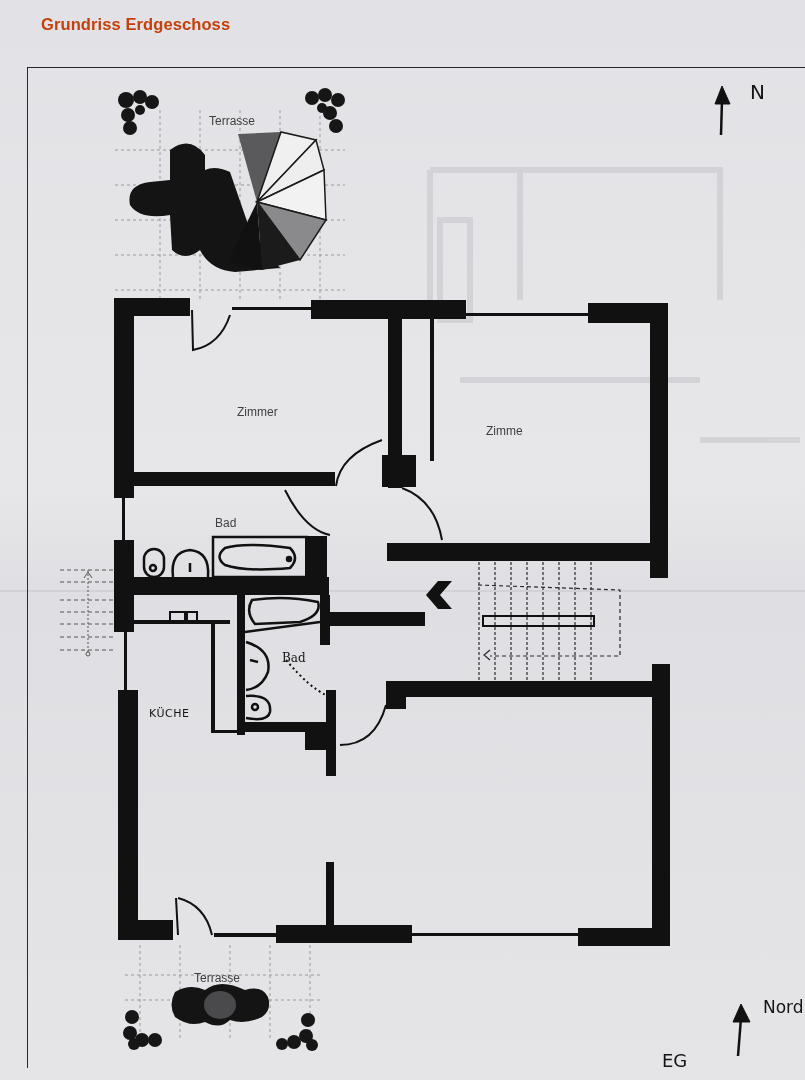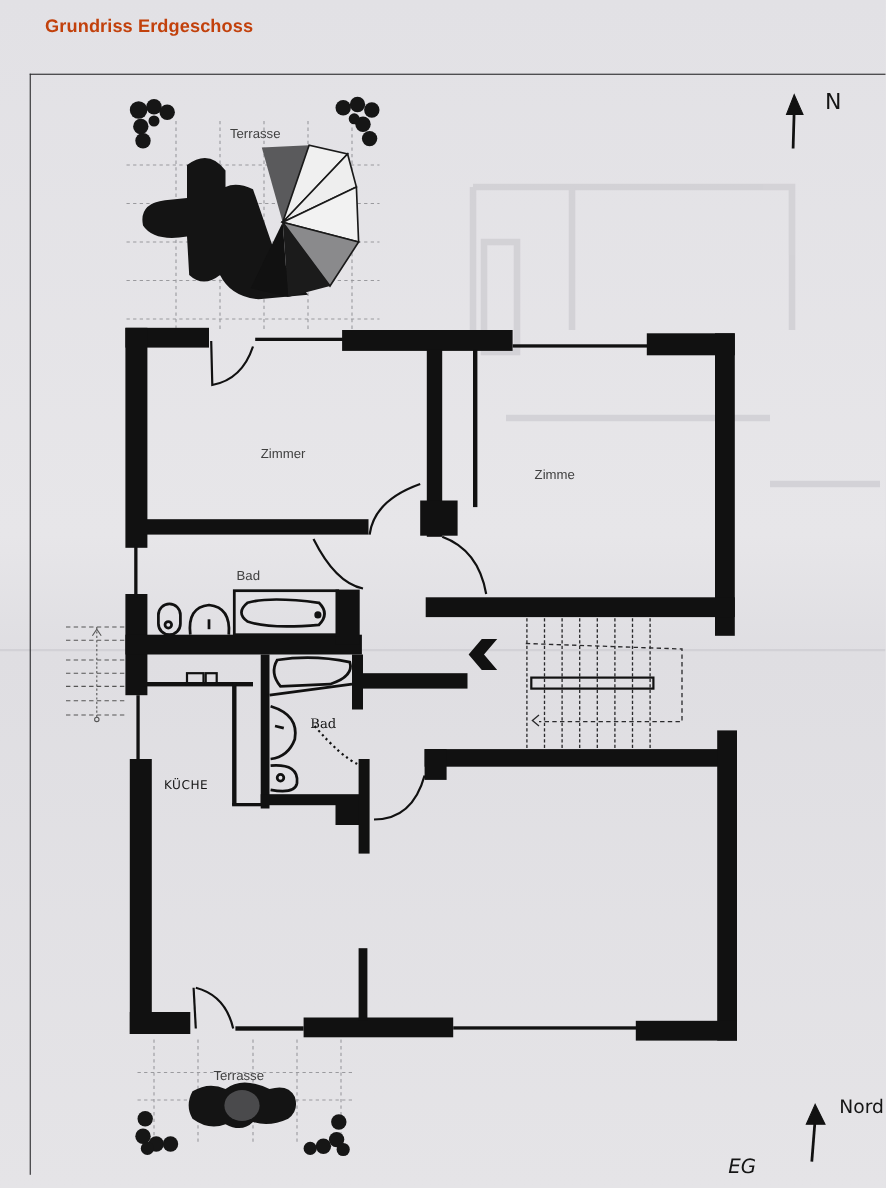--- a/index.html
+++ b/index.html
@@ -264,13 +264,13 @@
 <div class="label" style="left:209px; top:114px;">Terrasse</div>
 <div class="label" style="left:237px; top:405px;">Zimmer</div>
 <div class="label" style="left:486px; top:424px;">Zimme</div>
 <div class="label" style="left:215px; top:516px;">Bad</div>
 <div class="hand" style="left:282px; top:651px; font-size:12px; font-family:'DejaVu Serif', serif;">Bad</div>
 <div class="hand" style="left:149px; top:707px; font-size:11px; letter-spacing:0.5px;">KÜCHE</div>
 <div class="label" style="left:194px; top:971px;">Terrasse</div>
 
 <div class="hand" style="left:750px; top:80px; font-size:20px;">N</div>
 <div class="hand" style="left:763px; top:997px; font-size:17px; ">Nord</div>
-<div class="hand" style="left:662px; top:1050px; font-size:18px; font-style:italic;">EG</div>
+<div class="hand" style="left:662px; top:1050px; font-size:18px; ">EG</div>
 
 </body></html>

